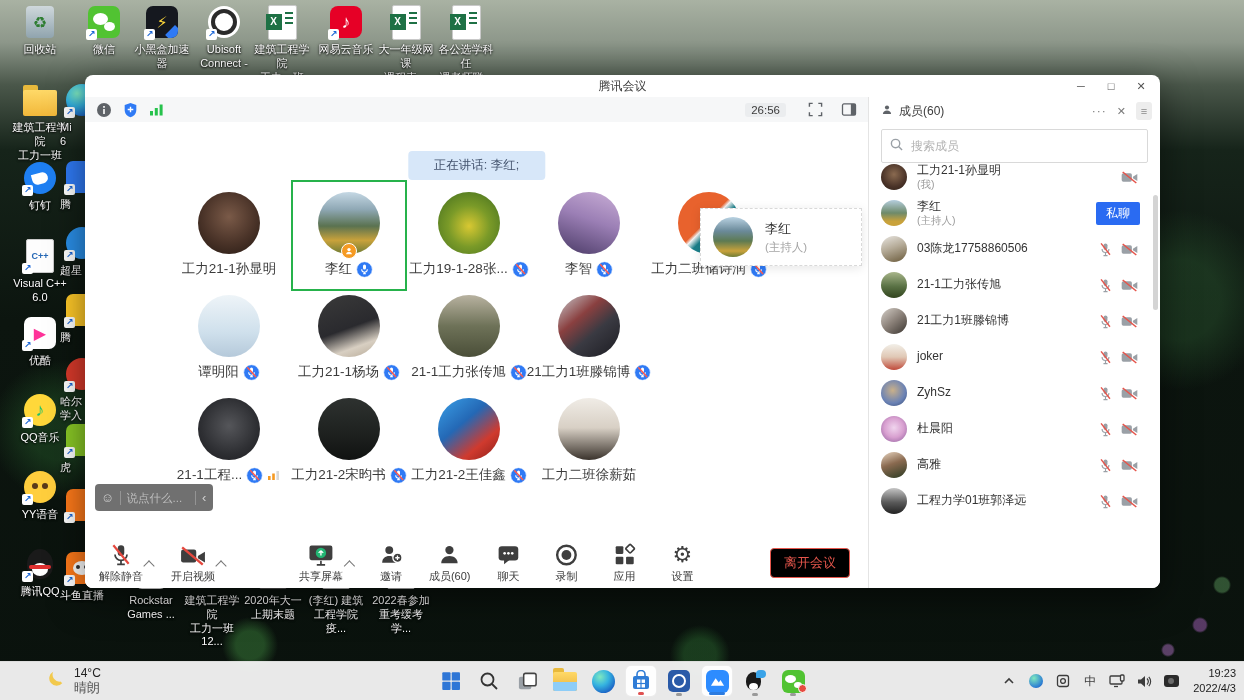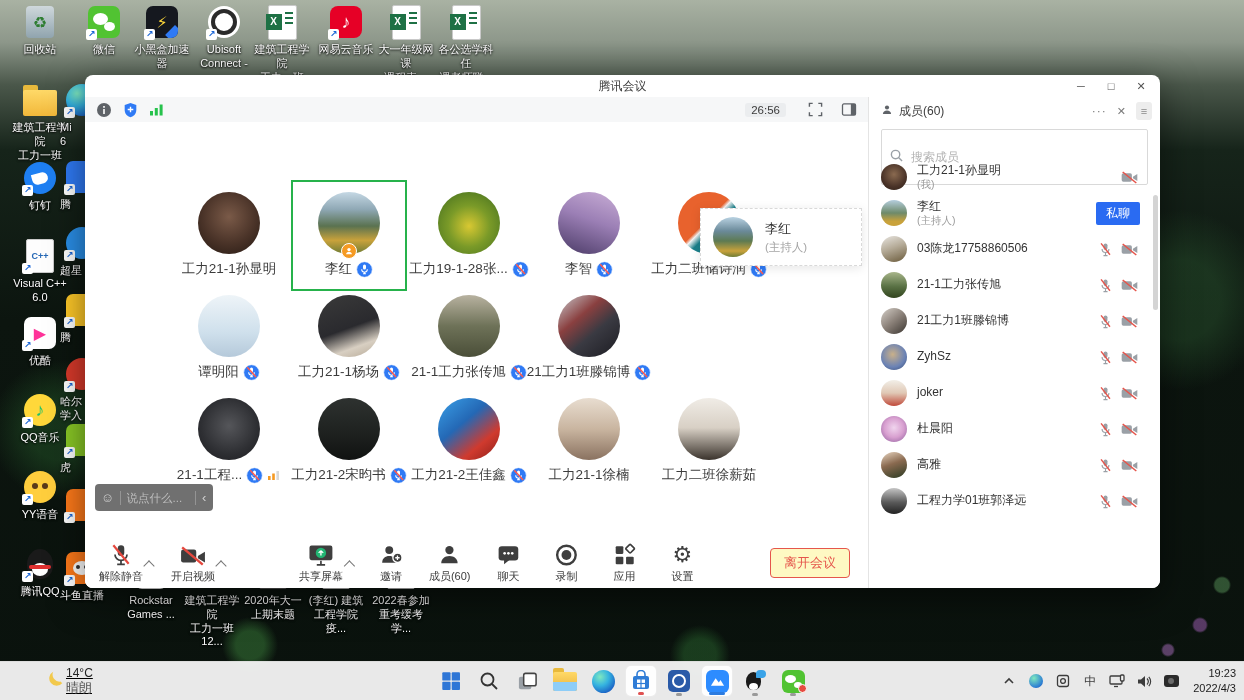--- a/index.html
+++ b/index.html
@@ -54,49 +54,49 @@
   .chatinput{background:transparent;border:none;outline:none;width:62px;color:#d5d5d5;font-size:11.5px;padding:0 6px;}
   .chatinput::placeholder{color:#bdbdbd;}
   
   .btoolbar{position:absolute;left:0;bottom:0;width:100%;height:49px;background:#fff;}
   .tgroup{position:absolute;bottom:4px;display:flex;align-items:flex-end;gap:18px;}
   .tbtn{display:flex;flex-direction:column;align-items:center;gap:2px;min-width:40px;}
   .tbtn .ticon{height:24px;display:flex;align-items:flex-end;justify-content:center;}
   .tbtn .tlabel{font-size:11px;color:#3c3c3c;white-space:nowrap;}
   .caret{width:7px;height:7px;border-left:1.5px solid #777;border-top:1.5px solid #777;transform:rotate(45deg);margin:0 0 14px 2px;}
   .withcaret{display:flex;align-items:flex-end;}
-  .leavebtn{position:absolute;right:18px;bottom:10px;border:1px solid #e5564c;color:#e5564c;background:#fef9c3;
+  .leavebtn{position:absolute;right:18px;bottom:10px;border:1px solid #e5564c;color:#e5564c;background:#000000;
             border-radius:4px;font-size:13px;padding:5px 13px;}
   
   .panel{position:absolute;left:783px;top:22px;right:0;bottom:0;border-left:1px solid #e4e4e4;background:#fff;}
   .phead{height:28px;display:flex;align-items:center;padding:0 8px 0 12px;gap:6px;font-size:12px;color:#3c3c3c;}
   .phead .pttl{font-size:12px;}
   .pheadr{margin-left:auto;display:flex;align-items:center;gap:10px;color:#7a7a7a;}
   .hambox{width:16px;height:18px;background:#ededed;border-radius:3px;color:#8a8a8a;font-size:11px;display:flex;align-items:center;justify-content:center;}
-  .searchwrap{margin:4px 12px 8px 12px;height:24px;border:1px solid #d9d9d9;border-radius:2px;display:flex;align-items:center;padding:15px 8px;gap:6px;}
+  .searchwrap{margin:4px 12px 8px 12px;height:24px;border:1px solid #d9d9d9;border-radius:2px;display:flex;align-items:center;padding:4px 8px;gap:6px;}
   .searchwrap input{border:none;outline:none;flex:1;font-size:12px;color:#333;background:transparent;}
   .searchwrap input::placeholder{color:#b3b3b3;}
   #mlist{position:absolute;left:0;top:62px;right:8px;bottom:0;overflow:hidden;}
   .mrow{display:flex;align-items:center;height:36px;padding-left:12px;}
   .mav{width:26px;height:26px;border-radius:50%;margin-right:10px;flex:none;}
   .mtxt{display:flex;flex-direction:column;line-height:1.15;}
   .mname{font-size:12px;color:#333;}
   .msub{font-size:10.5px;color:#9b9b9b;}
   .mics{margin-left:auto;margin-right:14px;display:flex;align-items:center;gap:9px;}
   .pmbtn{margin-left:auto;margin-right:12px;background:#2a6bf2;color:#fff;font-size:12px;border:none;border-radius:2px;padding:3px 10px;}
   .scrollthumb{position:absolute;right:2px;top:98px;width:5px;height:115px;border-radius:3px;background:#d4d4d4;}
   
   #taskbar{position:absolute;left:0;bottom:0;width:100%;height:38px;background:rgba(243,243,243,.96);
            border-top:1px solid rgba(0,0,0,.05);z-index:30;display:flex;align-items:center;}
   #tb-center{position:absolute;left:50%;top:0;height:100%;transform:translateX(-50%);display:flex;align-items:center;gap:6px;}
   .slot{width:32px;height:32px;border-radius:6px;display:flex;align-items:center;justify-content:center;position:relative;}
   .slot.active{background:rgba(255,255,255,.95);border:1px solid rgba(0,0,0,.07);box-sizing:border-box;}
   .ind{position:absolute;bottom:1px;left:50%;transform:translateX(-50%);height:3px;border-radius:2px;}
   .badge{position:absolute;right:2px;bottom:4px;width:7px;height:7px;border-radius:50%;background:#e64b40;border:1px solid #fff;}
-  #tb-weather{display:flex;align-items:center;margin-left:46px;text-decoration:underline;}
+  #tb-weather{display:flex;align-items:center;gap:8px;margin-left:46px;}
   .wtxt{display:flex;flex-direction:column;line-height:1.2;}
   .wtemp{font-size:12px;color:#222;}
   .wdesc{font-size:13px;color:#555;}
   #tb-right{position:absolute;right:8px;top:0;height:100%;display:flex;align-items:center;gap:9px;}
   .trayic{display:flex;align-items:center;justify-content:center;width:18px;height:18px;color:#3c3c3c;font-size:12px;}
   #clock{text-align:right;font-size:11px;color:#1c1c1c;line-height:1.35;margin-left:4px;}
 </style>
 </head>
 <body>
 <div id="screen">
@@ -384,20 +384,21 @@
             </svg>
           </span>
       <span class="trayic" style="margin-left:8px;">
             <svg width="16" height="13" viewBox="0 0 16 14">
               <rect x="1" y="1" width="14" height="12" rx="1.5" fill="none" stroke="#5f6368" stroke-width="1.4"></rect>
               <rect x="10" y="1" width="5" height="12" fill="#5f6368"></rect>
             </svg>
           </span>
     </div>
 
+    <div class="banner">正在讲话: 李红;</div>
 
     <div id="grid">
           <div class="grow">
             <div class="cell">
               <div class="av" style="background:radial-gradient(circle at 50% 40%,#7a5a48 0%,#4a3328 55%,#241812 100%)"></div>
               <div class="pname">
                 <span>工力21-1孙显明</span>
               </div>
             </div>
             <div class="cell active">
@@ -573,26 +574,20 @@
                 <span>工力21-2王佳鑫</span>
                 <span style="display:flex;">
                   <svg width="17" height="17" viewBox="0 0 18 18">
                     <circle cx="9" cy="9" r="8.3" fill="#2f7af5" stroke="#fff" stroke-width="0.8"></circle>
                     <rect x="7.4" y="3.8" width="3.2" height="5.2" rx="1.6" fill="#fff"></rect>
                     <path d="M6 8.8a3 3 0 0 0 6 0" fill="none" stroke="#fff" stroke-width="1.1"></path>
                     <path d="M9 11.8v1.6M7.4 13.6h3.2" stroke="#fff" stroke-width="1.1"></path>
                     <path d="M4.5 3.5 L13.8 13.8" stroke="#ff5a4e" stroke-width="1.6"></path>
                   </svg>
                 </span>
-              </div>
-            </div>
-            <div class="cell">
-              <div class="av" style="background:linear-gradient(180deg,#e8ddd0 0%,#c9b5a0 50%,#8a7260 100%)"></div>
-              <div class="pname">
-                <span>工力21-1徐楠</span>
               </div>
             </div>
             <div class="cell">
               <div class="av" style="background:linear-gradient(180deg,#f0ece6 0%,#d8d0c5 48%,#3a332c 100%)"></div>
               <div class="pname">
                 <span>工力二班徐薪茹</span>
               </div>
             </div>
           </div>
         </div>
@@ -845,46 +840,46 @@
               <span style="display:flex;">
                 <svg width="17" height="13" viewBox="0 0 20 15">
                   <rect x="0.8" y="2.5" width="12" height="10" rx="2" fill="#9aa0a6"></rect>
                   <path d="M14 6.5l5.2-3v8l-5.2-3z" fill="#9aa0a6"></path>
                   <path d="M2 1 L18 14" stroke="#e5544b" stroke-width="1.8"></path>
                 </svg>
               </span>
             </div>
           </div>
           <div class="mrow">
-            <div class="mav" style="background:radial-gradient(circle at 45% 40%,#c9b08a 0%,#6a82b5 60%,#32456e 100%)"></div>
+            <div class="mav" style="background:linear-gradient(180deg,#f2efe8 0%,#e0c8b5 50%,#c04a3a 100%)"></div>
             <div class="mtxt">
-              <span class="mname">ZyhSz</span>
+              <span class="mname">joker</span>
             </div>
             <div class="mics">
               <span style="display:flex;">
                 <svg width="13" height="15" viewBox="0 0 16 18">
                   <rect x="5.6" y="1.5" width="4.8" height="8" rx="2.4" fill="#9aa0a6"></rect>
                   <path d="M3.8 8.5a4.2 4.2 0 0 0 8.4 0" fill="none" stroke="#9aa0a6" stroke-width="1.4"></path>
                   <path d="M8 13v3M5.5 16.5h5" stroke="#9aa0a6" stroke-width="1.4"></path>
                   <path d="M2.5 1.5 L13.5 15.5" stroke="#e5544b" stroke-width="1.7"></path>
                 </svg>
               </span>
               <span style="display:flex;">
                 <svg width="17" height="13" viewBox="0 0 20 15">
                   <rect x="0.8" y="2.5" width="12" height="10" rx="2" fill="#9aa0a6"></rect>
                   <path d="M14 6.5l5.2-3v8l-5.2-3z" fill="#9aa0a6"></path>
                   <path d="M2 1 L18 14" stroke="#e5544b" stroke-width="1.8"></path>
                 </svg>
               </span>
             </div>
           </div>
           <div class="mrow">
-            <div class="mav" style="background:linear-gradient(180deg,#f2efe8 0%,#e0c8b5 50%,#c04a3a 100%)"></div>
+            <div class="mav" style="background:radial-gradient(circle at 45% 40%,#c9b08a 0%,#6a82b5 60%,#32456e 100%)"></div>
             <div class="mtxt">
-              <span class="mname">joker</span>
+              <span class="mname">ZyhSz</span>
             </div>
             <div class="mics">
               <span style="display:flex;">
                 <svg width="13" height="15" viewBox="0 0 16 18">
                   <rect x="5.6" y="1.5" width="4.8" height="8" rx="2.4" fill="#9aa0a6"></rect>
                   <path d="M3.8 8.5a4.2 4.2 0 0 0 8.4 0" fill="none" stroke="#9aa0a6" stroke-width="1.4"></path>
                   <path d="M8 13v3M5.5 16.5h5" stroke="#9aa0a6" stroke-width="1.4"></path>
                   <path d="M2.5 1.5 L13.5 15.5" stroke="#e5544b" stroke-width="1.7"></path>
                 </svg>
               </span>

